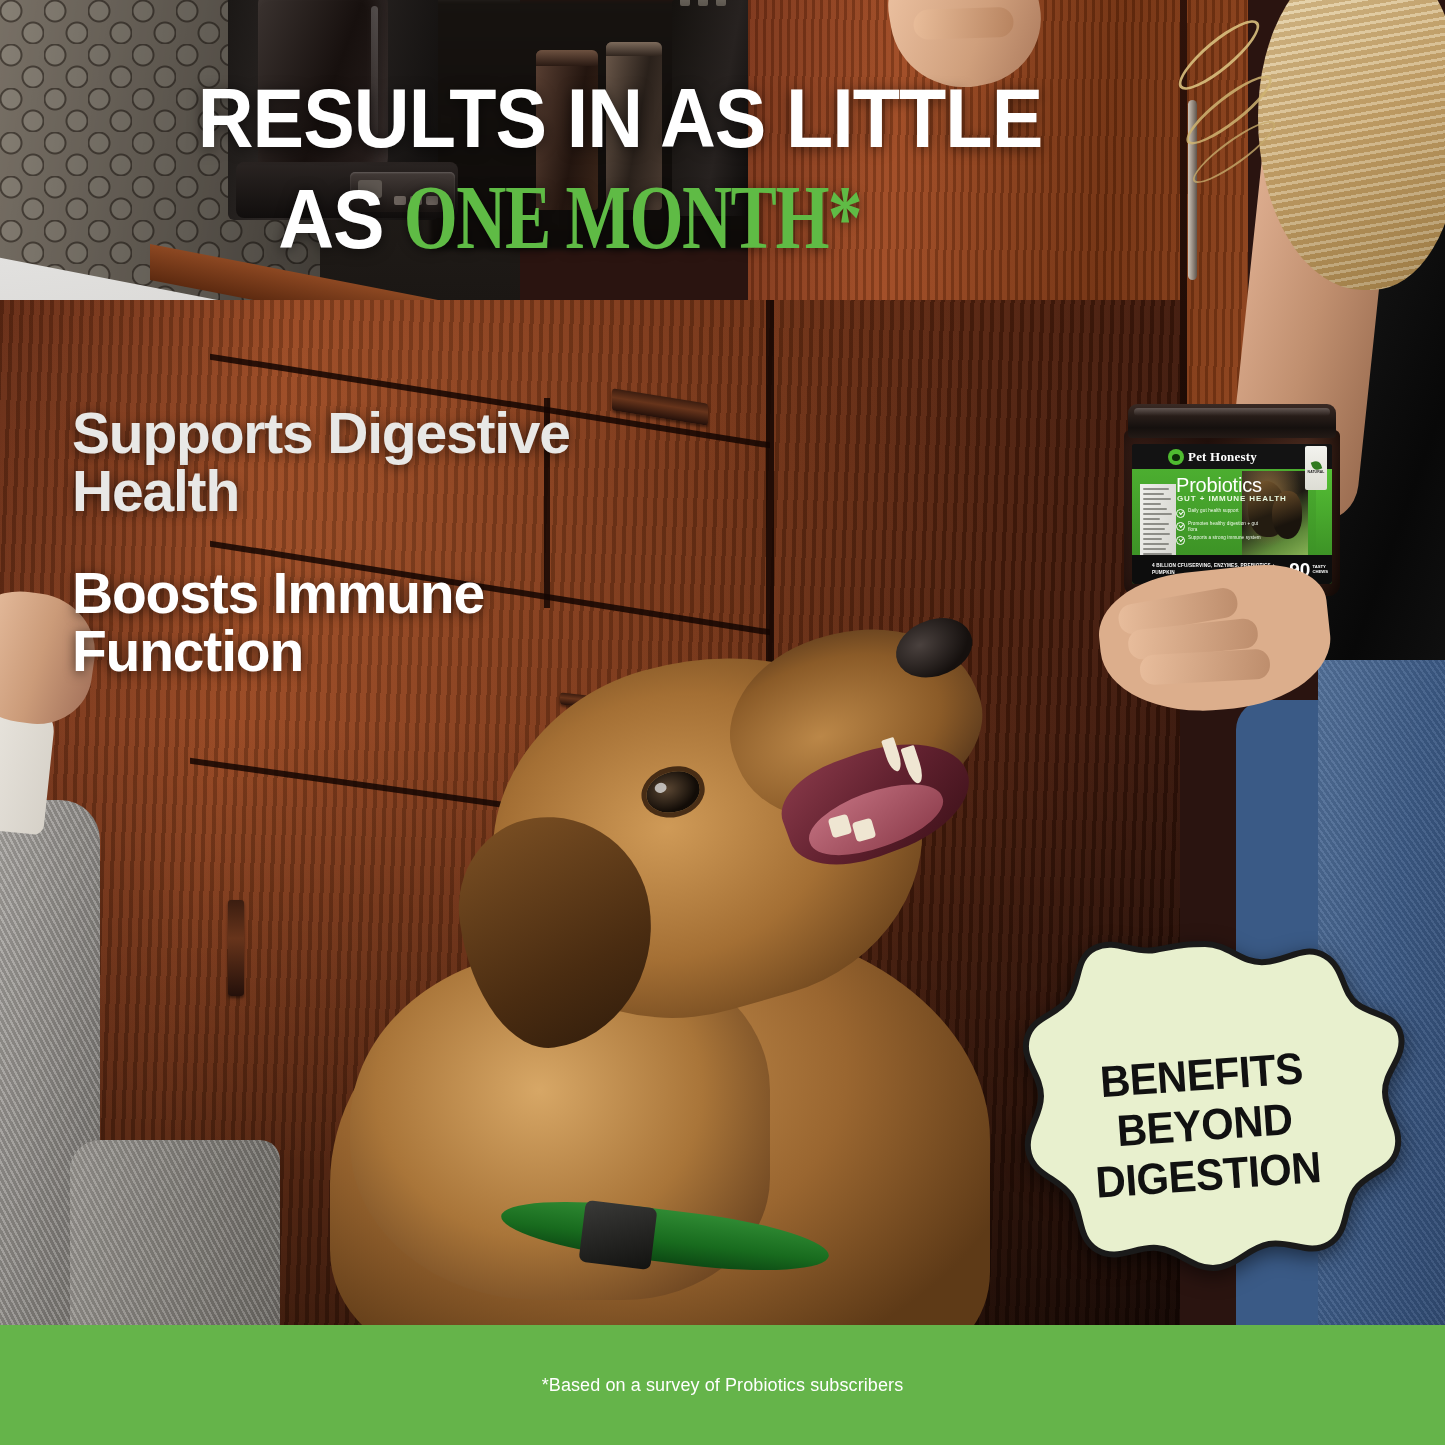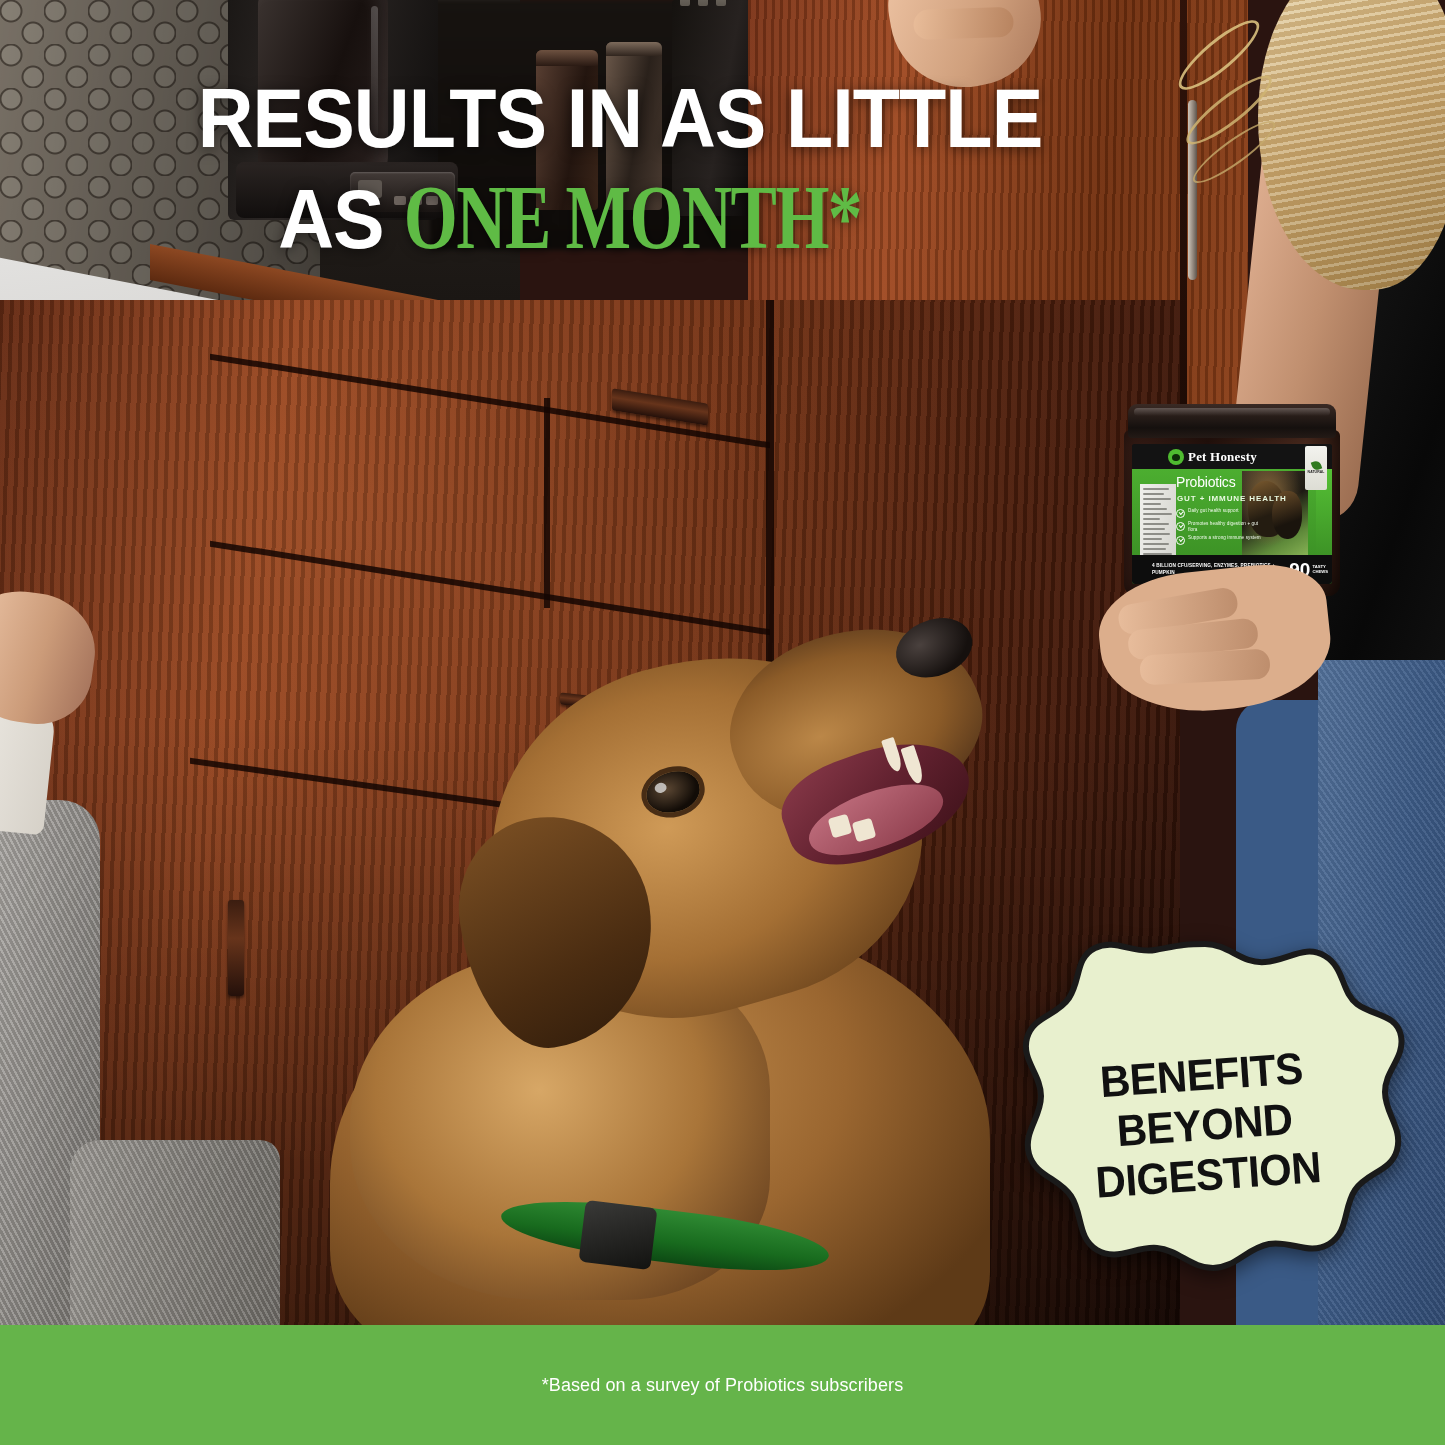--- a/index.html
+++ b/index.html
@@ -368,21 +368,21 @@
   }
   .brandname{
     color:#fff;font-family:"Liberation Serif",serif;font-weight:700;
     font-size:13px;letter-spacing:.2px;white-space:nowrap;
   }
   .jar-green{
     position:absolute;left:0;top:25px;width:100%;height:86px;
     background:linear-gradient(180deg,#4cae30,#3d9326);
   }
   .jar-prodname{
-    position:absolute;left:44px;top:30px;color:#fff;font-size:14px;font-weight:400;
+    position:absolute;left:44px;top:30px;color:#fff;font-size:20px;font-weight:400;
     font-family:"Liberation Sans",sans-serif;letter-spacing:-.2px;
   }
   .jar-sub{
     position:absolute;left:45px;top:50px;color:#eafae2;font-size:8px;font-weight:700;
     letter-spacing:.9px;
   }
   .jar-bullets{position:absolute;left:44px;top:64px;width:86px;}
   .jar-bullet{display:flex;gap:3px;align-items:flex-start;margin-bottom:3px;}
   .jar-check{
     flex:0 0 auto;width:7px;height:7px;border-radius:50%;
@@ -649,20 +649,22 @@
   </div>
 
   <div class="headline">
     <span>RESULTS IN AS LITTLE</span>
     <span class="l2">
       <span>AS </span><span class="hl-green">ONE MONTH*</span>
     </span>
   </div>
 
   <div class="benefits">
+    <div class="benefit b1">Supports Digestive Health</div>
+    <div class="benefit">Boosts Immune Function</div>
   </div>
 
   <div class="badge">
     <svg viewBox="0 0 200 185" preserveAspectRatio="none">
       <path d="M100 2 C112 2 118 12 130 11 C142 10 150 2 160 8 C170 14 168 26 176 32
                C184 38 196 37 198 48 C200 59 190 65 190 76 C190 87 199 94 196 105
                C193 116 181 116 175 125 C169 134 172 146 162 152 C152 158 143 150 132 152
                C121 154 115 164 104 164 C93 164 87 155 76 154 C65 153 56 161 46 155
                C36 149 39 137 33 128 C27 119 15 118 12 107 C9 96 18 89 18 78
                C18 67 8 60 11 49 C14 38 26 38 32 29 C38 20 35 9 45 4

